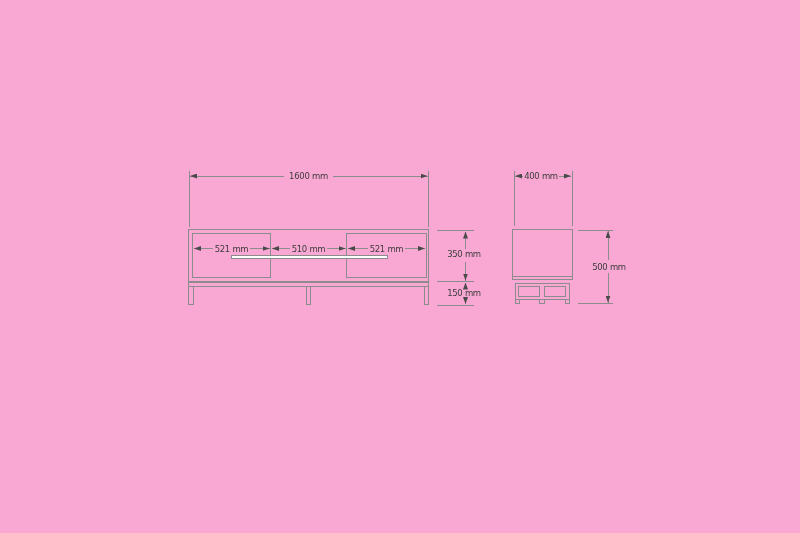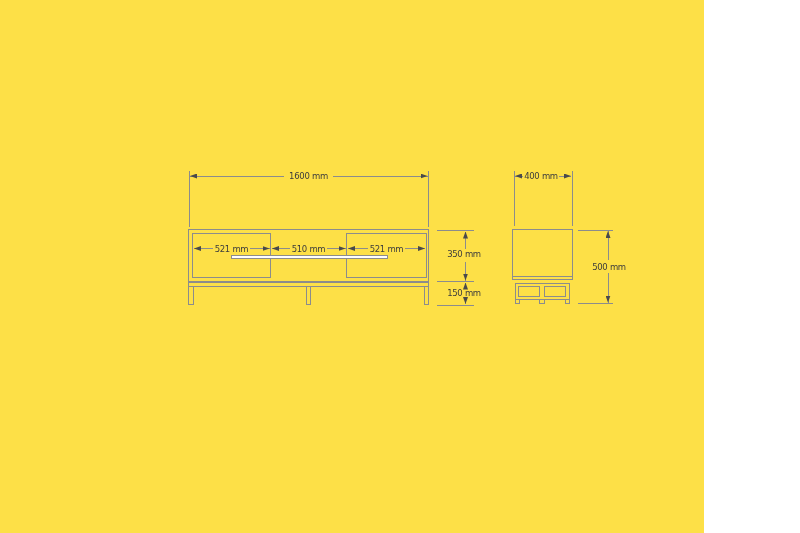--- a/index.html
+++ b/index.html
@@ -2,23 +2,23 @@
 <html style="--line: #8c8c8c; --dim: #8c8c8c; --arrow: #4a4a4a; --text: #3c3c3c;"><head>
 <meta charset="utf-8">
 <style>
   html, body {
     margin: 0;
     padding: 0;
     background: #ffffff;
   }
   .page {
     position: relative;
-    width: 704px;
+    width: 800px;
     height: 533px;
-    background: #fde047;
+    background: #f9a8d4;
     overflow: hidden;
     font-family: "DejaVu Sans", sans-serif;
   }
   svg.drawing {
     display: block;
     width: 800px;
     height: 533px;
   }
   .ln {
     stroke: var(--line, #8c8c8c);

